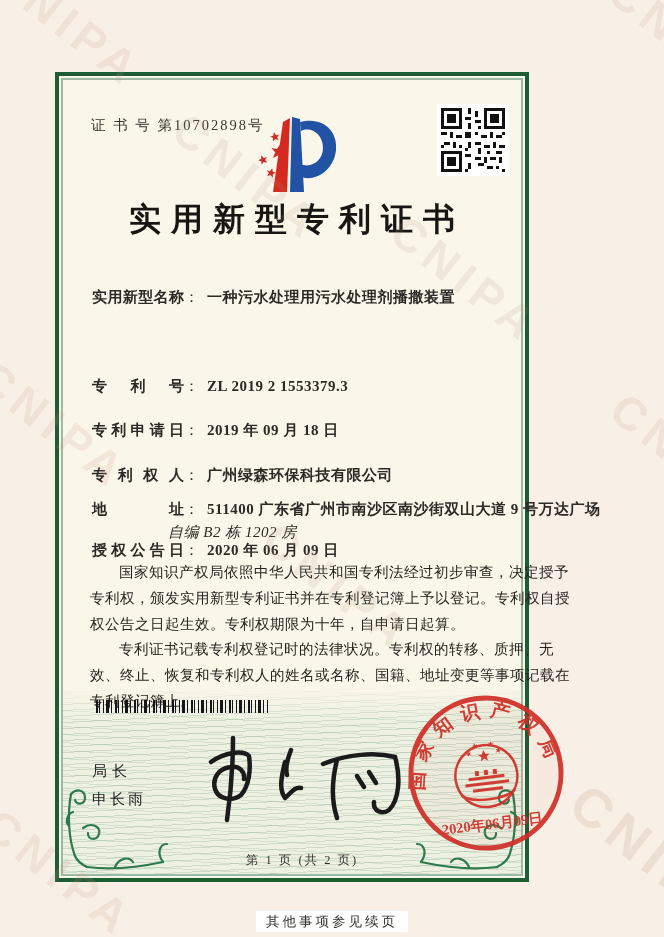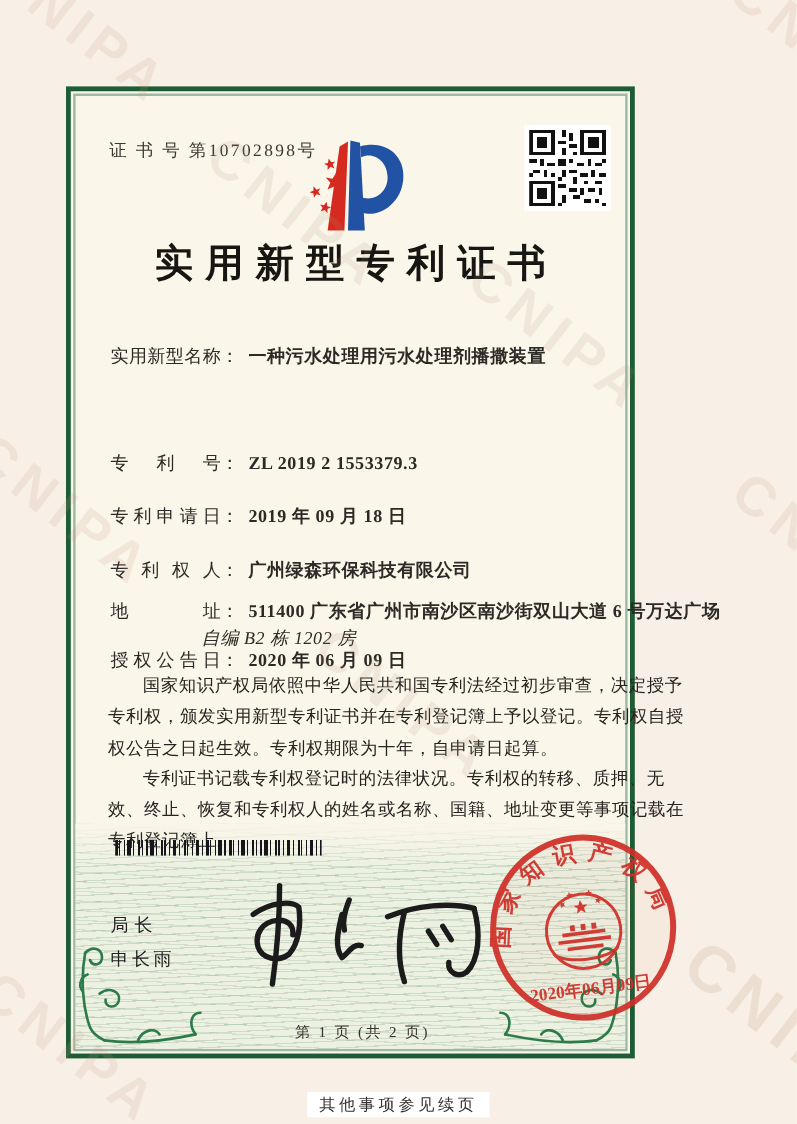--- a/index.html
+++ b/index.html
@@ -41,21 +41,21 @@
   .cert-no{position:absolute;left:32px;top:40px;font-size:14.5px;letter-spacing:2px;color:#3a3733;z-index:4;}
   .logo{position:absolute;left:50%;top:38px;transform:translateX(-50%);z-index:4;}
   .qr{position:absolute;right:16px;top:28px;width:64px;height:64px;background:#fff;padding:4px;z-index:4;}
   .title{
     position:absolute;left:0;right:0;top:122px;text-align:center;z-index:4;
     font-size:32px;font-weight:bold;letter-spacing:10px;color:#181613;
     text-indent:10px;
   }
   
   .frow{position:absolute;left:33px;font-size:15px;color:#2c2a26;z-index:4;white-space:nowrap;}
-  .flabel{display:inline-block;width:92px;text-align:justify;text-align-last:justify;vertical-align:top;}
+  .flabel{display:inline-block;width:92px;text-align:justify;text-align-last:justify;vertical-align:top;font-weight:bold;}
   .fcolon{display:inline-block;margin-right:8px;}
   .fvalue{letter-spacing:0.5px;font-weight:bold;}
   .addr2{margin-left:76px;margin-top:4px;letter-spacing:0.5px;font-style:italic;}
   .gr-right{position:absolute;left:286px;top:0;white-space:nowrap;}
   .gr-right .flabel{width:92px;}
   
   .paras{position:absolute;left:31px;top:484px;width:490px;z-index:4;
     font-size:14.5px;line-height:1.78;color:#262420;}
   .paras p{margin:0;text-indent:2em;letter-spacing:0.5px;}
   
@@ -164,21 +164,21 @@
     <span class="flabel">专利号</span><span class="fcolon">：</span><span class="fvalue">ZL 2019 2 1553379.3</span>
   </div>
   <div class="frow" style="top:345px">
     <span class="flabel">专利申请日</span><span class="fcolon">：</span><span class="fvalue">2019 年 09 月 18 日</span>
   </div>
   <div class="frow" style="top:390px">
     <span class="flabel">专利权人</span><span class="fcolon">：</span><span class="fvalue">广州绿森环保科技有限公司</span>
   </div>
   <div class="frow" style="top:424px">
     <div>
-      <span class="flabel">地址</span><span class="fcolon">：</span><span class="fvalue">511400 广东省广州市南沙区南沙街双山大道 6 号万达广场</span>
+      <span class="flabel">地址</span><span class="fcolon">：</span><span class="fvalue">511400 广东省广州市南沙区南沙街双山大道 9 号万达广场</span>
     </div>
     <div class="addr2">自编 B2 栋 1202 房</div>
   </div>
   <div class="frow" style="top:465px;right:33px;">
     <span class="flabel">授权公告日</span><span class="fcolon">：</span><span class="fvalue">2020 年 06 月 09 日</span>
   </div>
 
   <div class="paras">
     <p>国家知识产权局依照中华人民共和国专利法经过初步审查，决定授予专利权，颁发实用新型专利证书并在专利登记簿上予以登记。专利权自授权公告之日起生效。专利权期限为十年，自申请日起算。</p>
     <p>专利证书记载专利权登记时的法律状况。专利权的转移、质押、无效、终止、恢复和专利权人的姓名或名称、国籍、地址变更等事项记载在专利登记簿上。</p>

